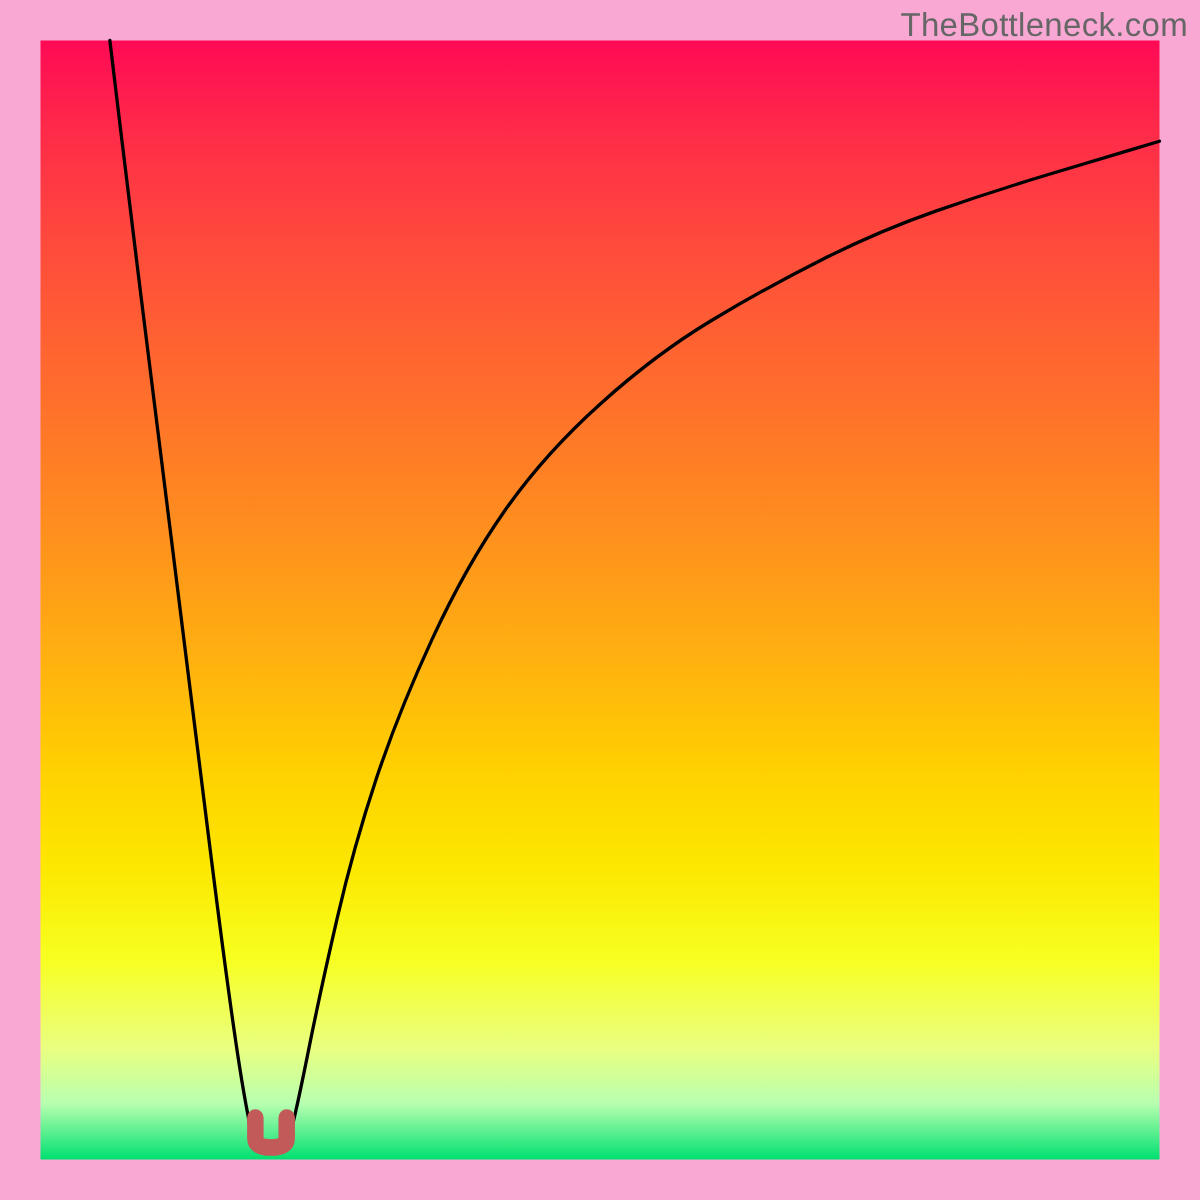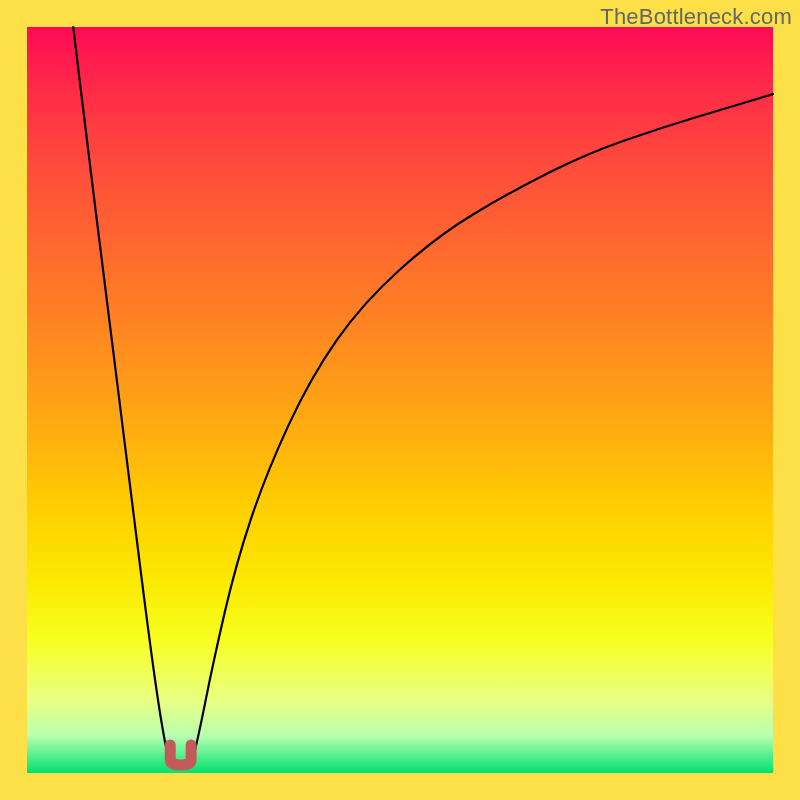--- a/index.html
+++ b/index.html
@@ -10,21 +10,21 @@
     background: #000;
     overflow: hidden;
     font-family: Arial, Helvetica, sans-serif;
   }
   .frame {
     position: absolute;
     left: 0;
     top: 0;
     width: 800px;
     height: 800px;
-    background: #fde047;
+    background: #f9a8d4;
   }
   .plot {
     position: absolute;
     left: 27px;
     top: 27px;
     width: 746px;
     height: 746px;
     
     background: linear-gradient(
       to bottom,

